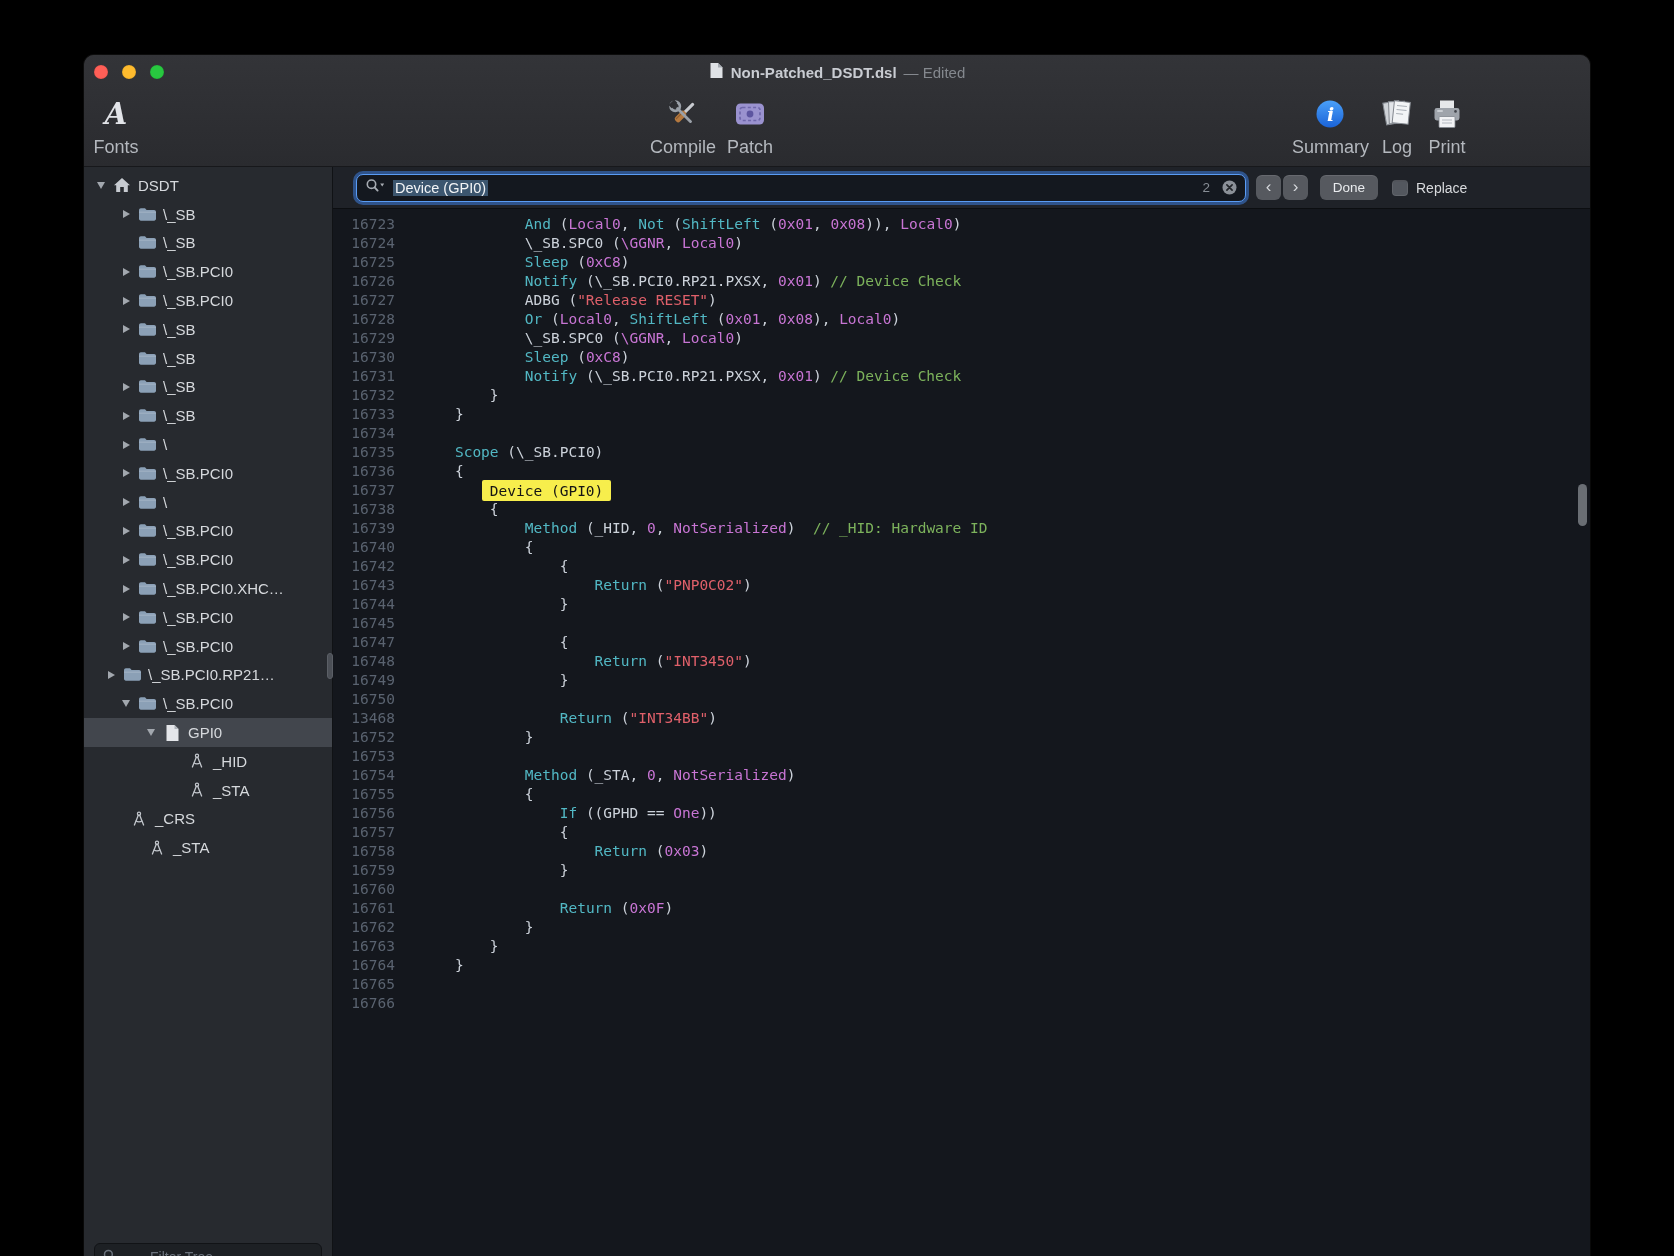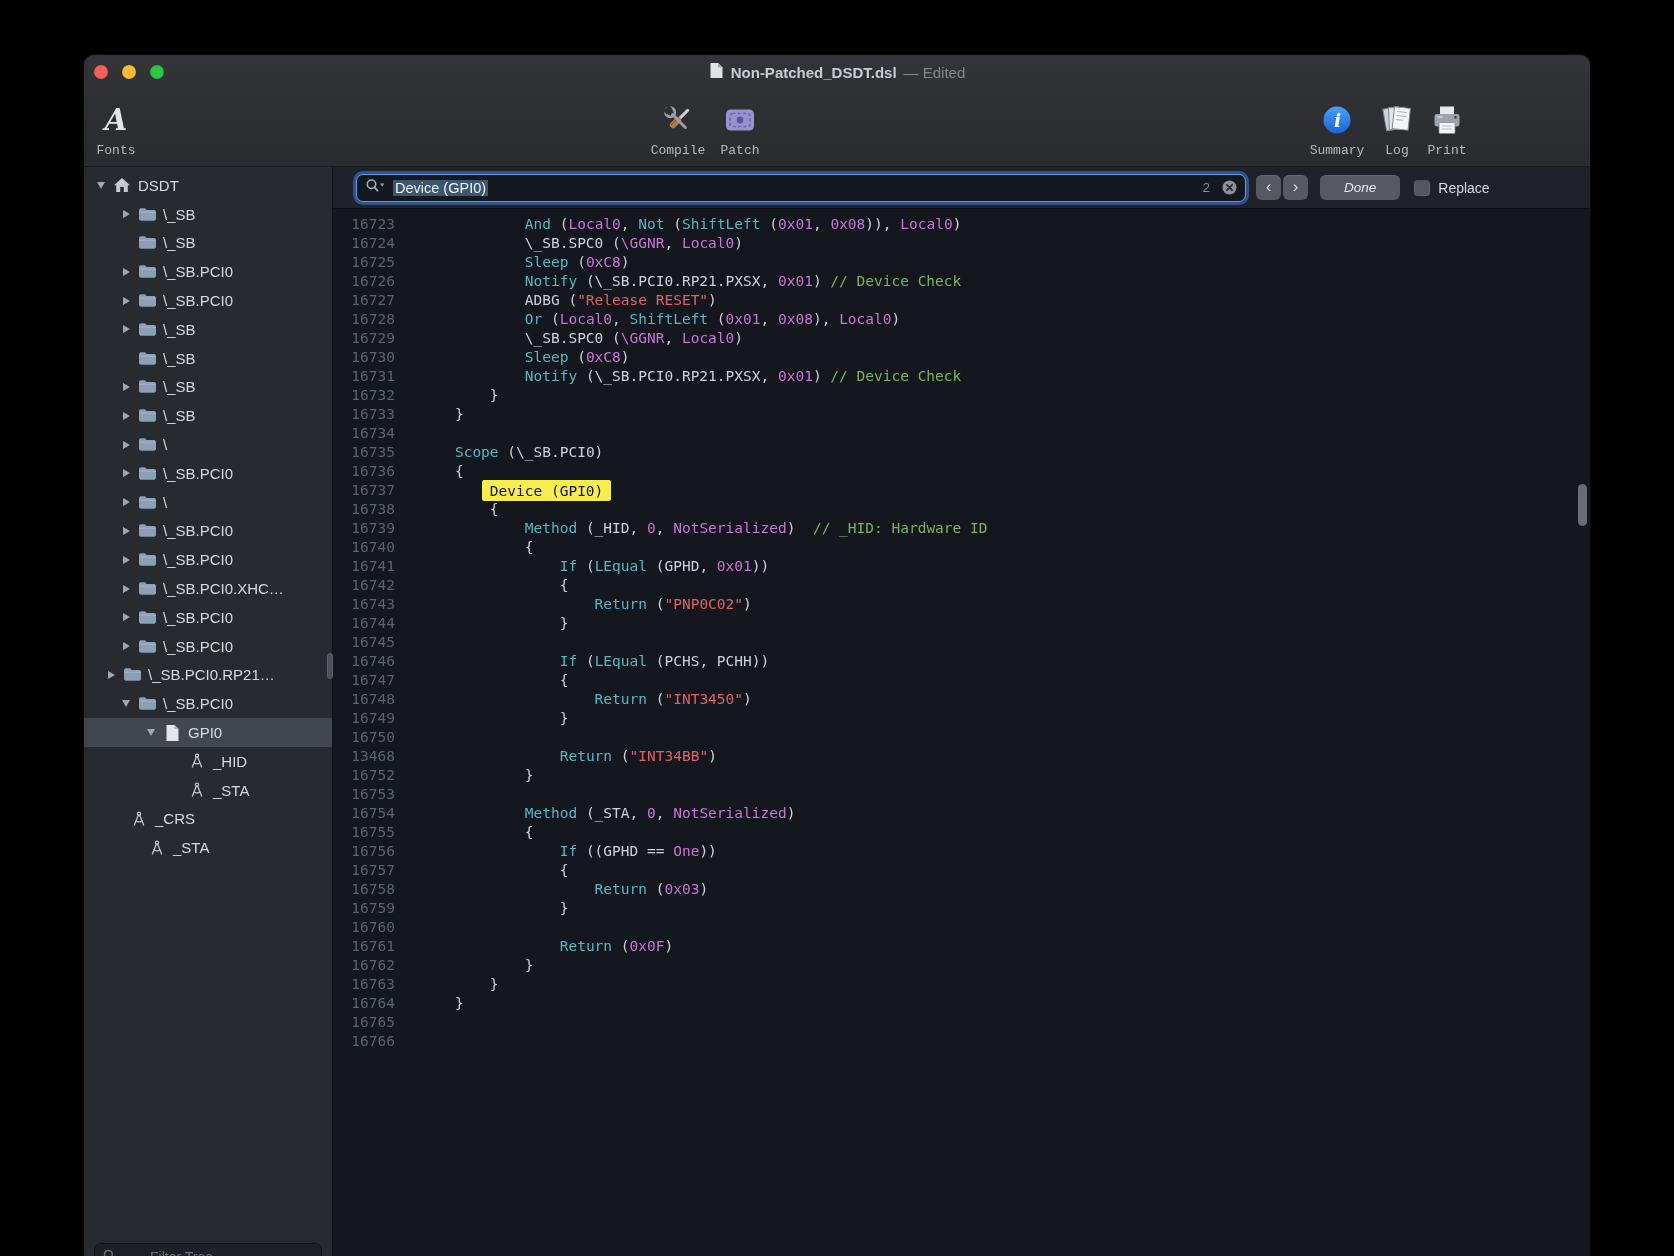--- a/index.html
+++ b/index.html
@@ -26,21 +26,21 @@
   .title-edited{ font-size:15px; color:#84888e; font-weight:normal; }
 
   .toolbar{ height:77px; position:relative; }
   .tb-group{ position:absolute; top:0; height:100%; display:flex; gap:6px; }
   .tb-left{ left:4px; }
   .tb-center{ left:566px; }
   .tb-right{ right:121px; }
   .tb-item{ min-width:56px; display:flex; flex-direction:column; align-items:center;
             justify-content:flex-end; padding-bottom:8px; cursor:default; }
   .tb-item .icon-box{ height:40px; width:44px; display:flex; align-items:center; justify-content:center; margin-bottom:3px; }
-  .tb-label{ font-size:13px; color:#b4b8be;font-family:Liberation Mono, monospace; }
+  .tb-label{ font-size:18px; color:#b4b8be; }
   .fonts-glyph{ font-family:"DejaVu Serif", serif; font-style:italic; font-weight:bold;
                 font-size:29px; color:#e2e4e8; line-height:1; }
 
   
   .content{ flex:1; display:flex; position:relative; min-height:0; }
 
   .sidebar{ flex:0 0 249px; width:249px; background:#272a2f; border-right:1px solid #101215;
             display:flex; flex-direction:column; min-height:0; }
   .tree{ flex:1; padding-top:4px; overflow:hidden; }
   .tree-row{ height:28.8px; display:flex; align-items:center; width:100%; font-size:15px; color:#d6d9dd; }
@@ -69,21 +69,21 @@
                  display:flex; align-items:center; padding:0 7px 0 8px; gap:7px; }
   .query{ flex:1; font-size:14.5px; color:#f2f4f6; white-space:nowrap; overflow:hidden; }
   .query-sel{ background:#3c566f; padding:2px 2px; border-radius:2px; }
   .match-count{ font-size:13.5px; color:#878d95; margin-right:4px; }
   .clear-btn{ display:flex; align-items:center; }
 
   .nav-group{ display:flex; gap:2px; margin-left:10px; }
   .btn{ height:25px; background:#56595f; border-radius:6px; color:#e9ebee; display:flex; align-items:center;
         justify-content:center; font-size:13.5px; box-shadow:inset 0 1px 0 rgba(255,255,255,.1); cursor:default; }
   .nav-btn{ width:25px; font-size:17px; color:#d6d9dd; padding-bottom:2px; }
-  .done-btn{ min-width:58px; margin-left:12px; padding:0 24px;font-style:italic; }
+  .done-btn{ min-width:58px; margin-left:12px; padding:0 2px; }
   .replace-wrap{ display:flex; align-items:center; gap:8px; margin-left:14px; }
   .checkbox{ width:16px; height:16px; background:#53575e; border-radius:4px;
              box-shadow:inset 0 0 0 1px rgba(255,255,255,.09), inset 0 1px 1px rgba(0,0,0,.25); }
   .replace-label{ font-size:14px; color:#d8dadd; }
 
   .code-area{ flex:1; position:relative; overflow:hidden; padding-top:6px;padding-left:12px; }
   .line{ display:flex; height:19px; line-height:19px; font-family:"DejaVu Sans Mono", monospace; font-size:14.5px; }
   .ln{ flex:0 0 62px; width:62px; text-align:right; padding-right:12px; color:#5a6370; }
   .src{ white-space:pre; padding-left:13px; }
   .tok-p{ color:var(--c-p); }
@@ -572,42 +572,34 @@
             </div>
             <div class="line">
               <span class="ln">16739</span>
               <span class="src"><span class="tok-p">            </span><span class="tok-k">Method</span><span class="tok-p"> (_HID, </span><span class="tok-n">0</span><span class="tok-p">, </span><span class="tok-n">NotSerialized</span><span class="tok-p">)  </span><span class="tok-c">// _HID: Hardware ID</span></span>
             </div>
             <div class="line">
               <span class="ln">16740</span>
               <span class="src"><span class="tok-p">            {</span></span>
             </div>
             <div class="line">
-              <span class="ln">16741</span>
-              <span class="src"><span class="tok-p">                </span><span class="tok-k">If</span><span class="tok-p"> (</span><span class="tok-k">LEqual</span><span class="tok-p"> (GPHD, </span><span class="tok-n">0x01</span><span class="tok-p">))</span></span>
-            </div>
-            <div class="line">
               <span class="ln">16742</span>
               <span class="src"><span class="tok-p">                {</span></span>
             </div>
             <div class="line">
               <span class="ln">16743</span>
               <span class="src"><span class="tok-p">                    </span><span class="tok-k">Return</span><span class="tok-p"> (</span><span class="tok-s">"PNP0C02"</span><span class="tok-p">)</span></span>
             </div>
             <div class="line">
               <span class="ln">16744</span>
               <span class="src"><span class="tok-p">                }</span></span>
             </div>
             <div class="line">
               <span class="ln">16745</span>
               <span class="src"></span>
-            </div>
-            <div class="line">
-              <span class="ln">16746</span>
-              <span class="src"><span class="tok-p">                </span><span class="tok-k">If</span><span class="tok-p"> (</span><span class="tok-k">LEqual</span><span class="tok-p"> (PCHS, PCHH))</span></span>
             </div>
             <div class="line">
               <span class="ln">16747</span>
               <span class="src"><span class="tok-p">                {</span></span>
             </div>
             <div class="line">
               <span class="ln">16748</span>
               <span class="src"><span class="tok-p">                    </span><span class="tok-k">Return</span><span class="tok-p"> (</span><span class="tok-s">"INT3450"</span><span class="tok-p">)</span></span>
             </div>
             <div class="line">

